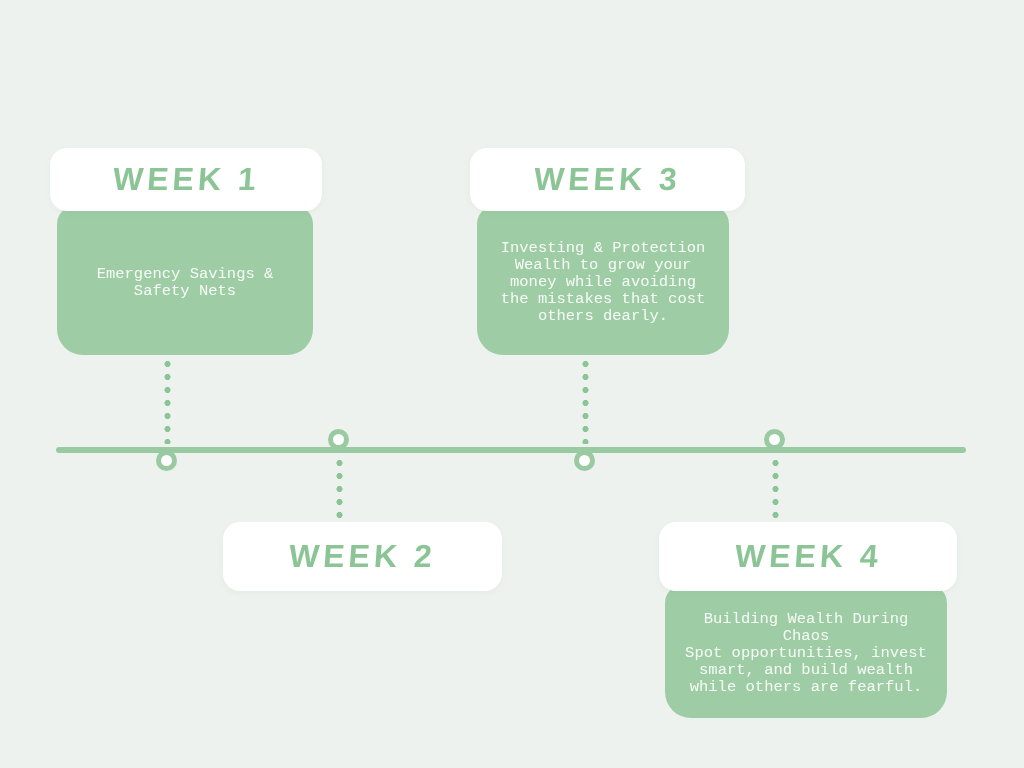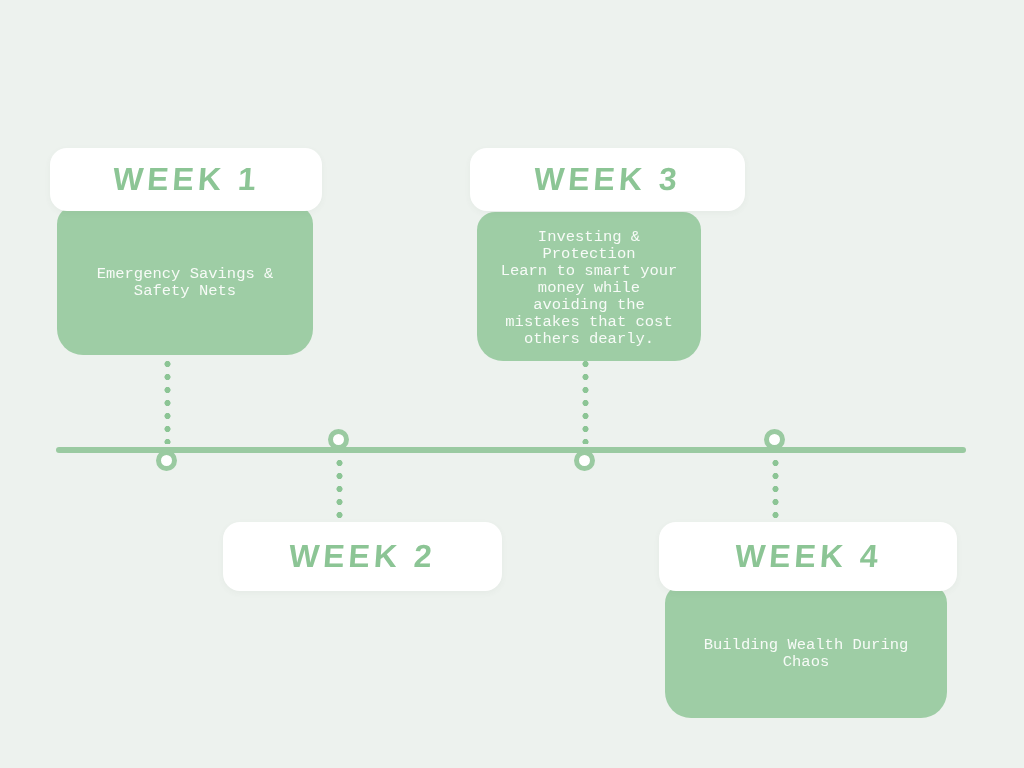--- a/index.html
+++ b/index.html
@@ -88,21 +88,21 @@
     text-align: center;
     color: #f7fbf7;
     font-size: 15.5px;
     line-height: 17px;
     z-index: 1;
     box-sizing: border-box;
     padding: 6px 20px 2px 20px;
     font-family: Liberation Mono, monospace;
   }
   .bod-w1 { left: 57px;  top: 206px; width: 256px; height: 149px; }
-  .bod-w3 { left: 477px; top: 212px; width: 224px; height: 149px; text-align: center; }
+  .bod-w3 { left: 477px; top: 206px; width: 252px; height: 149px; text-align: center; }
   .bod-w2 { left: 229px; top: 585px; width: 258px; height: 133px; }
   .bod-w4 { left: 665px; top: 585px; width: 282px; height: 133px; justify-content: center; }
   .card-title, .card-desc {
     width: 100%;
   }
 </style>
 </head>
 <body>
 
 <div class="stage">
@@ -128,23 +128,24 @@
 
   <div class="card-header hdr-w2">
     <span class="week-label">WEEK 2</span>
   </div>
 
   <div class="card-header hdr-w3">
     <span class="week-label">WEEK 3</span>
   </div>
   <div class="card-body bod-w3">
     <div class="card-title">Investing &amp; Protection</div>
-    <div class="card-desc">Learn to smart your money while avoiding the mistakes that cost others dearly.</div>
+    <div class="card-desc">Wealth to grow your money while avoiding the mistakes that cost others dearly.</div>
   </div>
 
   <div class="card-header hdr-w4">
     <span class="week-label">WEEK 4</span>
   </div>
   <div class="card-body bod-w4">
     <div class="card-title">Building Wealth During Chaos</div>
+    <div class="card-desc">Spot opportunities, invest smart, and build wealth while others are fearful.</div>
   </div>
 
 </div>
 
 </body></html>

